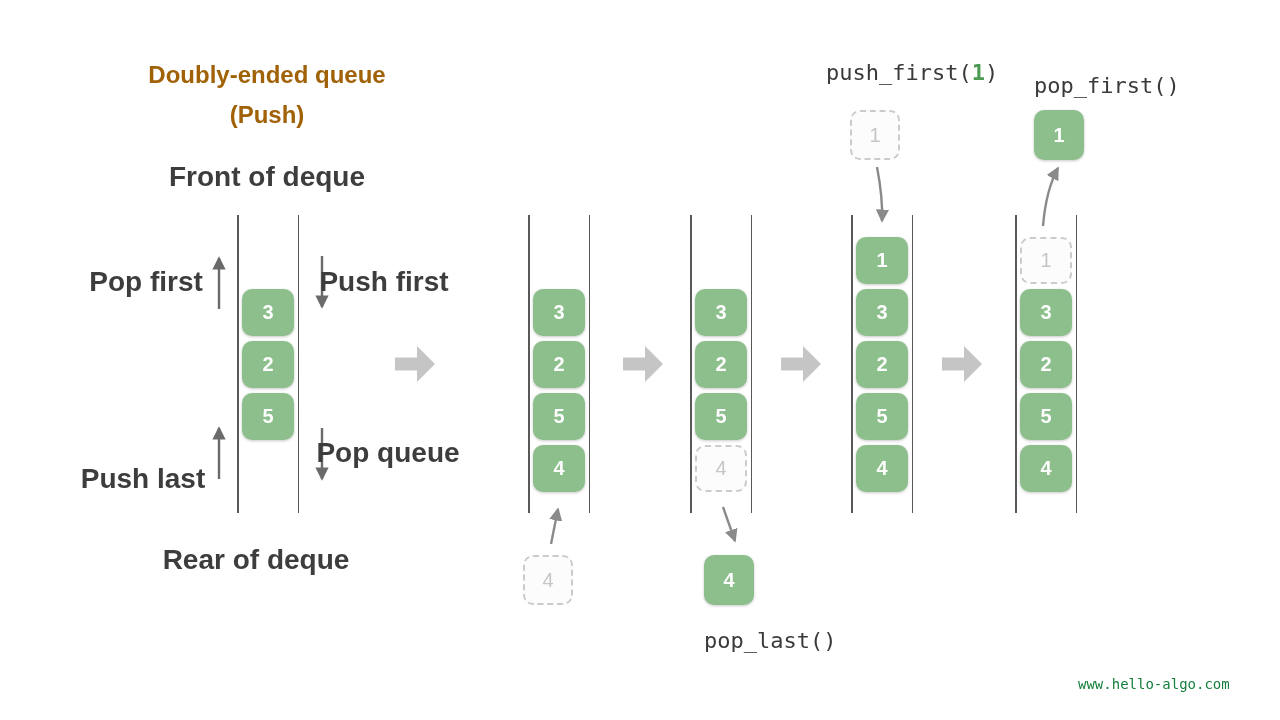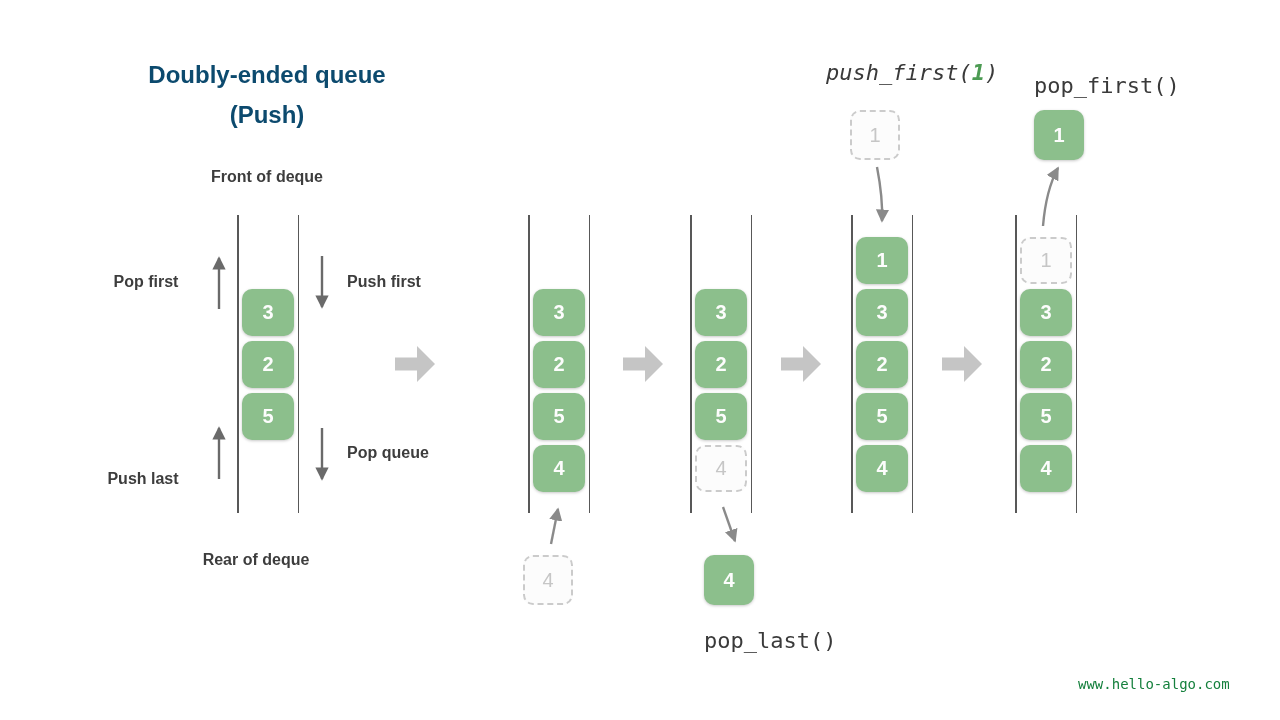--- a/index.html
+++ b/index.html
@@ -2,22 +2,22 @@
 <html><head>
 <meta charset="utf-8">
 <style>
   html,body{margin:0;padding:0;background:#fff;}
   #canvas{
     position:relative;width:1280px;height:720px;background:#ffffff;
     font-family:"Liberation Sans",sans-serif;overflow:hidden;
   }
   #arrows-layer{position:absolute;left:0;top:0;width:1280px;height:720px;pointer-events:none;}
   .ctext{position:absolute;transform:translateX(-50%);white-space:nowrap;}
-  .title-line{font-size:24px;font-weight:bold;color:#0c4a6e;line-height:28px;}
-  .bold-label{font-size:16px;font-weight:bold;color:#3d3d3d;line-height:24px;}
+  .title-line{font-size:24px;font-weight:bold;color:#a16207;line-height:28px;}
+  .bold-label{font-size:28px;font-weight:bold;color:#3d3d3d;line-height:24px;}
   .code-label{
     position:absolute;font-family:"DejaVu Sans Mono",monospace;font-size:22px;
     color:#3a3a3a;line-height:24px;white-space:nowrap;
   }
   .code-label .arg{color:#4c9b53;font-weight:bold;}
   .wall{position:absolute;top:215px;height:298px;width:1.6px;background:#585858;}
   .cell{
     position:absolute;width:52px;height:47px;border-radius:10px;box-sizing:border-box;
     display:flex;align-items:center;justify-content:center;
     font-size:20px;font-weight:bold;
@@ -66,21 +66,21 @@
 
   <div class="ctext bold-label" style="left:267px;top:165px;">Front of deque</div>
   <div class="ctext bold-label" style="left:256px;top:548px;">Rear of deque</div>
 
   <div class="ctext bold-label" style="left:146px;top:270px;">Pop first</div>
   <div class="ctext bold-label" style="left:384px;top:270px;">Push first</div>
   <div class="ctext bold-label" style="left:143px;top:467px;">Push last</div>
   <div class="ctext bold-label" style="left:388px;top:441px;">Pop queue</div>
 
   <div class="code-label" style="left:704px;top:629px;"><span>pop_last()</span></div>
-  <div class="code-label" style="left:826px;top:61px;font-style:italic;"><span>push_first(</span><span class="arg">1</span><span>)</span></div>
+  <div class="code-label" style="left:826px;top:61px;"><span>push_first(</span><span class="arg">1</span><span>)</span></div>
   <div class="code-label" style="left:1034px;top:74px;"><span>pop_first()</span></div>
 
   <div id="queues-layer">
       <div class="wall" style="left: 237px;"></div>
       <div class="wall" style="left: 297.5px;"></div>
       <div class="cell solid" style="left: 242px; top: 289px;">3</div>
       <div class="cell solid" style="left: 242px; top: 341px;">2</div>
       <div class="cell solid" style="left: 242px; top: 393px;">5</div>
       <div class="wall" style="left: 528px;"></div>
       <div class="wall" style="left: 588.5px;"></div>

